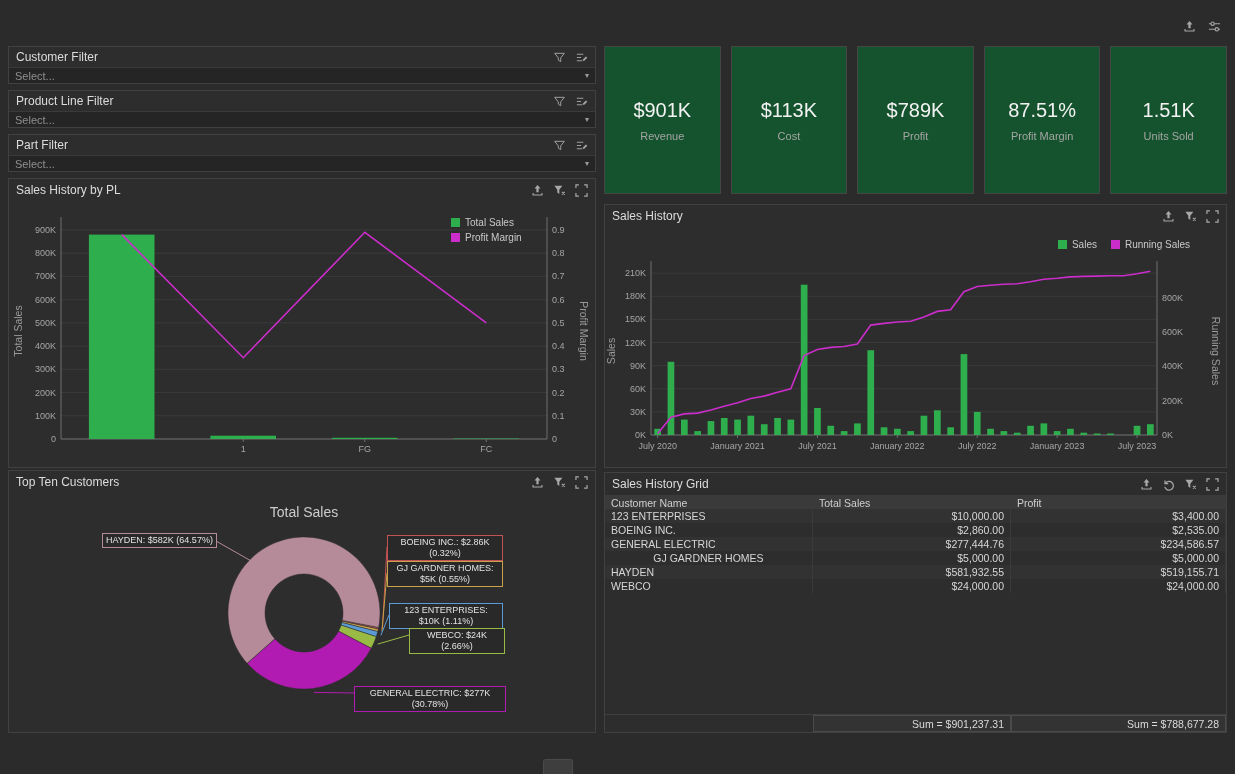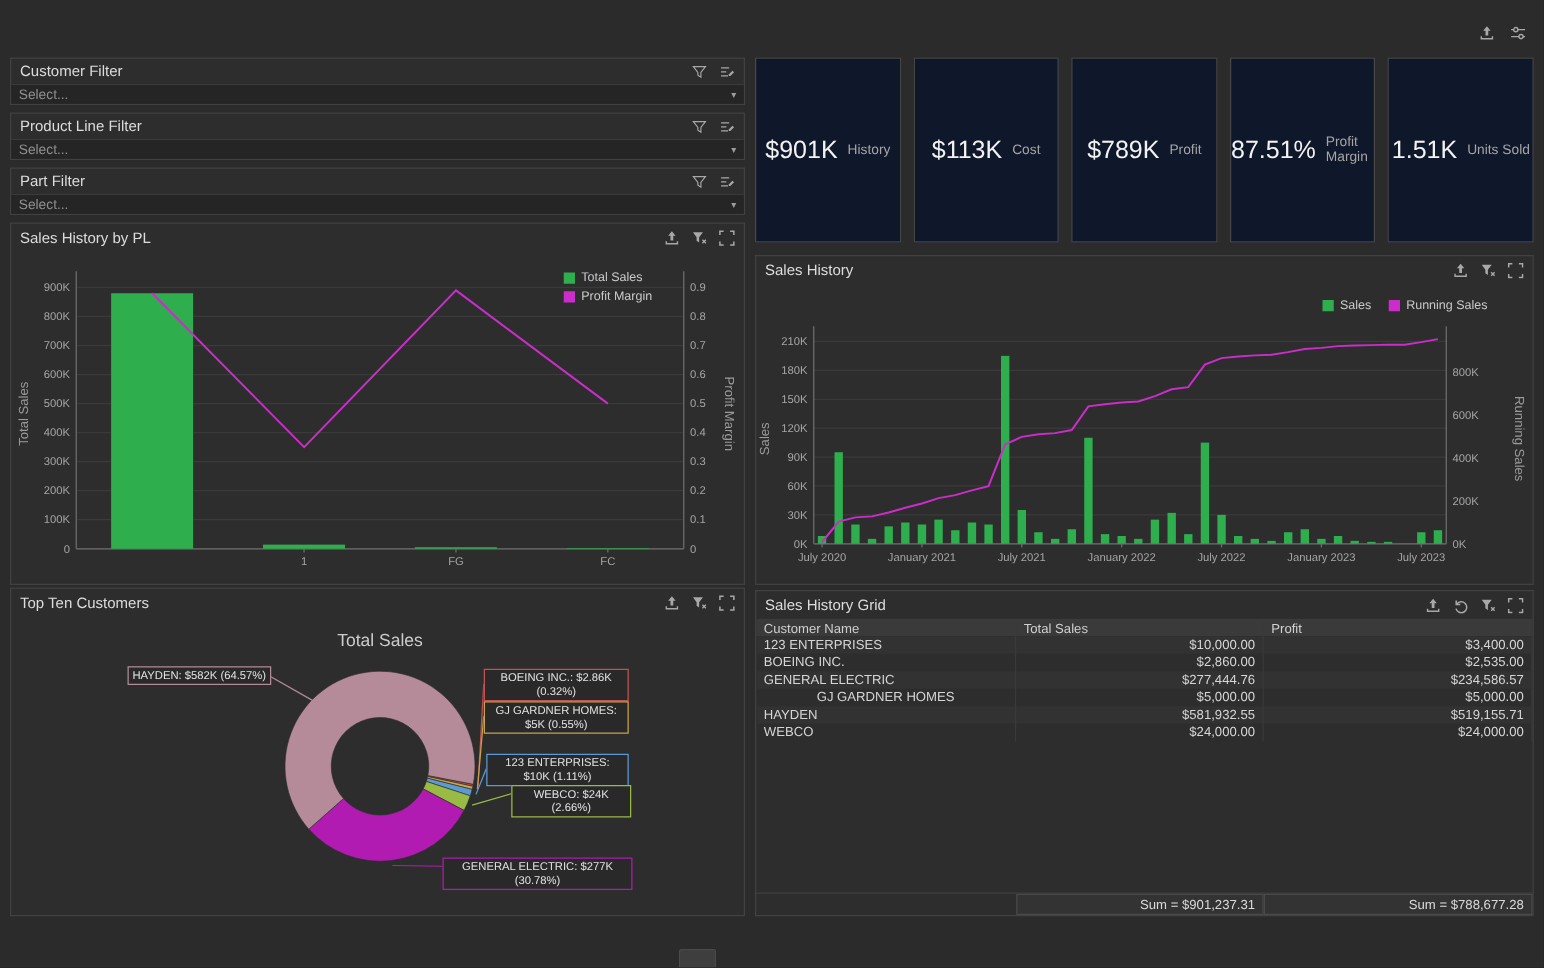--- a/index.html
+++ b/index.html
@@ -19,21 +19,21 @@
   .picons{margin-left:auto;display:flex;gap:9px;align-items:center}
   .pbody{position:relative}
 
   .filter-panel{left:8px;width:588px;height:38px}
   .filter-panel .phead{height:20px}
   .filter-select{height:16px;background:#252525;border-top:1px solid #3a3a3a;display:flex;align-items:center;
     padding:0 6px;font-size:11px;color:#8f8f8f;cursor:pointer}
   .filter-select .caret{margin-left:auto;font-size:8px;color:#9c9c9c}
 
   .kpi-row{position:absolute;left:604px;top:46px;width:623px;height:148px;display:flex;gap:10px}
-  .kpi-card{flex:1;background:#0f172a;border:1px solid #464646;display:flex;flex-direction:row;
+  .kpi-card{flex:1;background:#14532d;border:1px solid #464646;display:flex;flex-direction:column;
     align-items:center;justify-content:center;gap:8px}
   .kpi-value{font-size:20px;color:#f2f2f2}
   .kpi-label{font-size:11px;color:#a5a5a5}
 
   .legend{position:absolute;display:flex;gap:14px;font-size:10px;color:#c9c9c9}
   .legend.vertical{flex-direction:column;gap:4px}
   .legend .entry{display:flex;align-items:center;gap:5px;white-space:nowrap}
   .swatch{width:9px;height:9px;display:inline-block;flex:0 0 auto}
 
   .pie-label{position:absolute;background:rgba(41,41,41,.94);border:1px solid #888;padding:1px 3px;
@@ -141,21 +141,21 @@
         <div class="filter-select">
           <span>Select...</span>
           <span class="caret">▾</span>
         </div>
       </section>
     </div>
 
   <div class="kpi-row" id="kpi-row">
       <div class="kpi-card">
         <div class="kpi-value">$901K</div>
-        <div class="kpi-label">History</div>
+        <div class="kpi-label">Revenue</div>
       </div>
       <div class="kpi-card">
         <div class="kpi-value">$113K</div>
         <div class="kpi-label">Cost</div>
       </div>
       <div class="kpi-card">
         <div class="kpi-value">$789K</div>
         <div class="kpi-label">Profit</div>
       </div>
       <div class="kpi-card">

